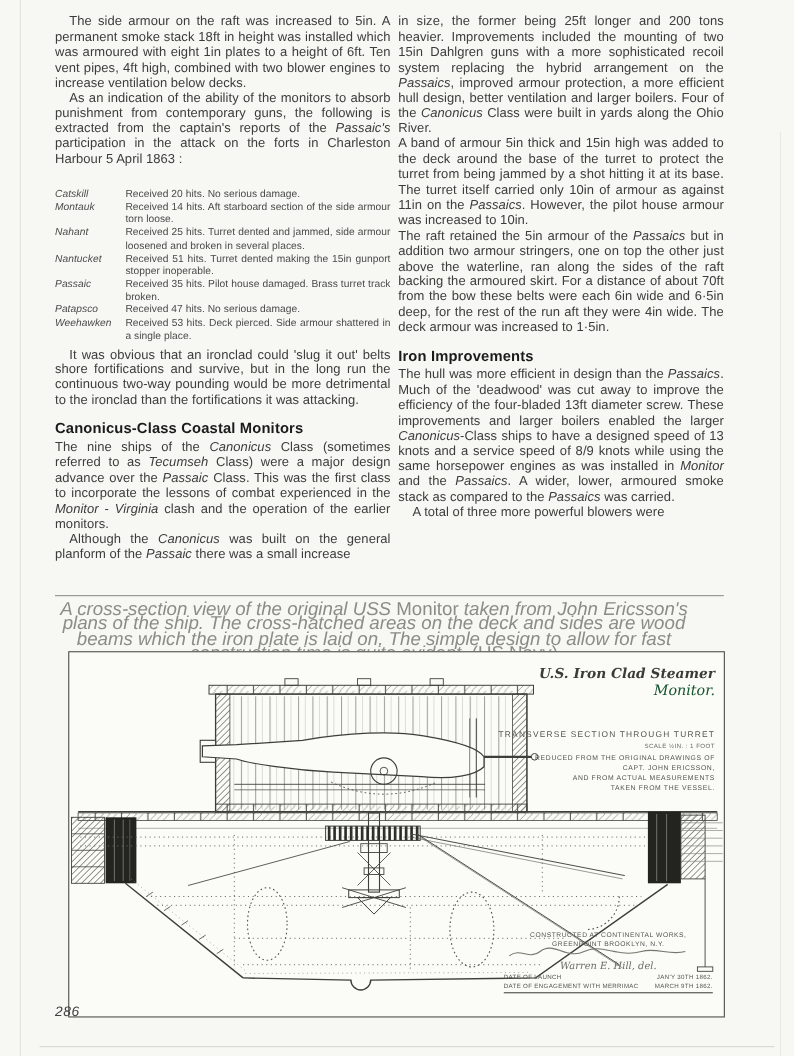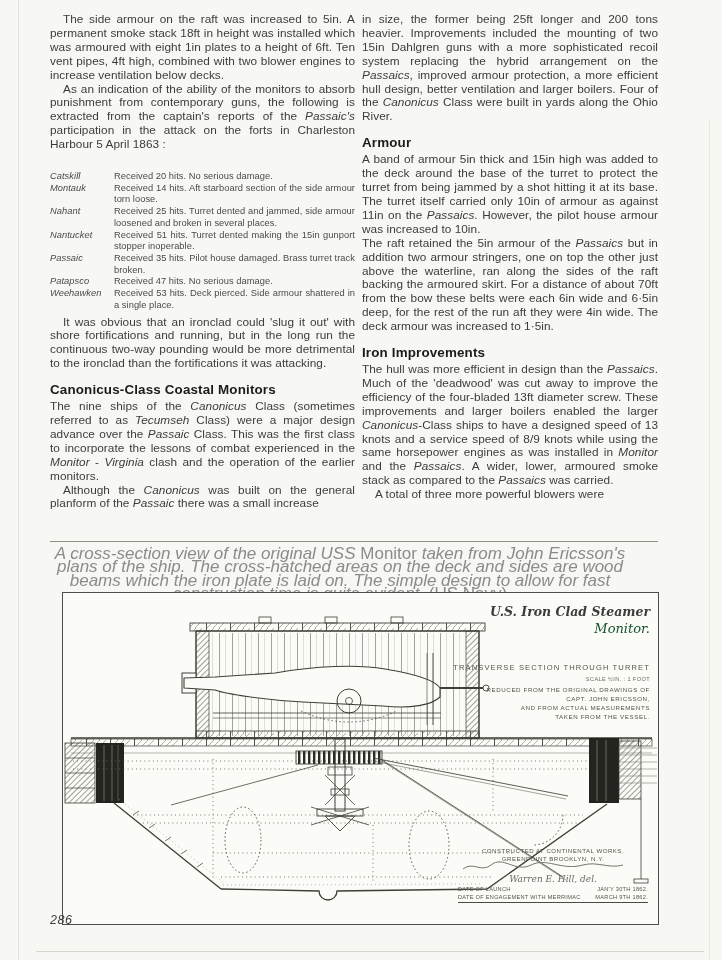--- a/index.html
+++ b/index.html
@@ -85,28 +85,27 @@
       </div>
       <div class="hitrow">
         <span class="ship">Patapsco</span>
         <span class="desc">Received 47 hits. No serious damage.</span>
       </div>
       <div class="hitrow">
         <span class="ship">Weehawken</span>
         <span class="desc">Received 53 hits. Deck pierced. Side armour shattered in a single place.</span>
       </div>
     </div>
-    <p class="para indent"><span>It was obvious that an ironclad could 'slug it out' with shore fortifications and running, but in the long run the continuous two-way pounding would be more detrimental to the ironclad than the fortifications it was attacking.</span></p>
+    <p class="para indent"><span>It was obvious that an ironclad could 'slug it out' belts shore fortifications and survive, but in the long run the continuous two-way pounding would be more detrimental to the ironclad than the fortifications it was attacking.</span></p>
     <h3 class="heading">Canonicus-Class Coastal Monitors</h3>
     <p class="para"><span>The nine ships of the </span><i>Canonicus</i><span> Class (sometimes referred to as </span><i>Tecumseh</i><span> Class) were a major design advance over the </span><i>Passaic</i><span> Class. This was the first class to incorporate the lessons of combat experienced in the </span><i>Monitor</i><span> - </span><i>Virginia</i><span> clash and the operation of the earlier monitors.</span></p>
     <p class="para indent"><span>Although the </span><i>Canonicus</i><span> was built on the general planform of the </span><i>Passaic</i><span> there was a small increase</span></p>
   </div>
 <div class="col col-right">
     <p class="para"><span>in size, the former being 25ft longer and 200 tons heavier. Improvements included the mounting of two 15in Dahlgren guns with a more sophisticated recoil system replacing the hybrid arrangement on the </span><i>Passaics</i><span>, improved armour protection, a more efficient hull design, better ventilation and larger boilers. Four of the </span><i>Canonicus</i><span> Class were built in yards along the Ohio River.</span></p>
-    <h3 class="heading">Armour</h3>
     <p class="para"><span>A band of armour 5in thick and 15in high was added to the deck around the base of the turret to protect the turret from being jammed by a shot hitting it at its base. The turret itself carried only 10in of armour as against 11in on the </span><i>Passaics</i><span>. However, the pilot house armour was increased to 10in.</span></p>
     <p class="para"><span>The raft retained the 5in armour of the </span><i>Passaics</i><span> but in addition two armour stringers, one on top the other just above the waterline, ran along the sides of the raft backing the armoured skirt. For a distance of about 70ft from the bow these belts were each 6in wide and 6·5in deep, for the rest of the run aft they were 4in wide. The deck armour was increased to 1·5in.</span></p>
     <h3 class="heading">Iron Improvements</h3>
     <p class="para"><span>The hull was more efficient in design than the </span><i>Passaics</i><span>. Much of the 'deadwood' was cut away to improve the efficiency of the four-bladed 13ft diameter screw. These improvements and larger boilers enabled the larger </span><i>Canonicus</i><span>-Class ships to have a designed speed of 13 knots and a service speed of 8/9 knots while using the same horsepower engines as was installed in </span><i>Monitor</i><span> and the </span><i>Passaics</i><span>. A wider, lower, armoured smoke stack as compared to the </span><i>Passaics</i><span> was carried.</span></p>
     <p class="para indent"><span>A total of three more powerful blowers were</span></p>
   </div>
 
 <div class="caption-rule"></div>
 <div class="figure-caption"><i>A cross-section view of the original USS </i><span>Monitor</span><i> taken from John Ericsson's plans of the ship. The cross-hatched areas on the deck and sides are wood beams which the iron plate is laid on. The simple design to allow for fast construction time is quite evident. </i><span>(US Navy)</span></div>
 

